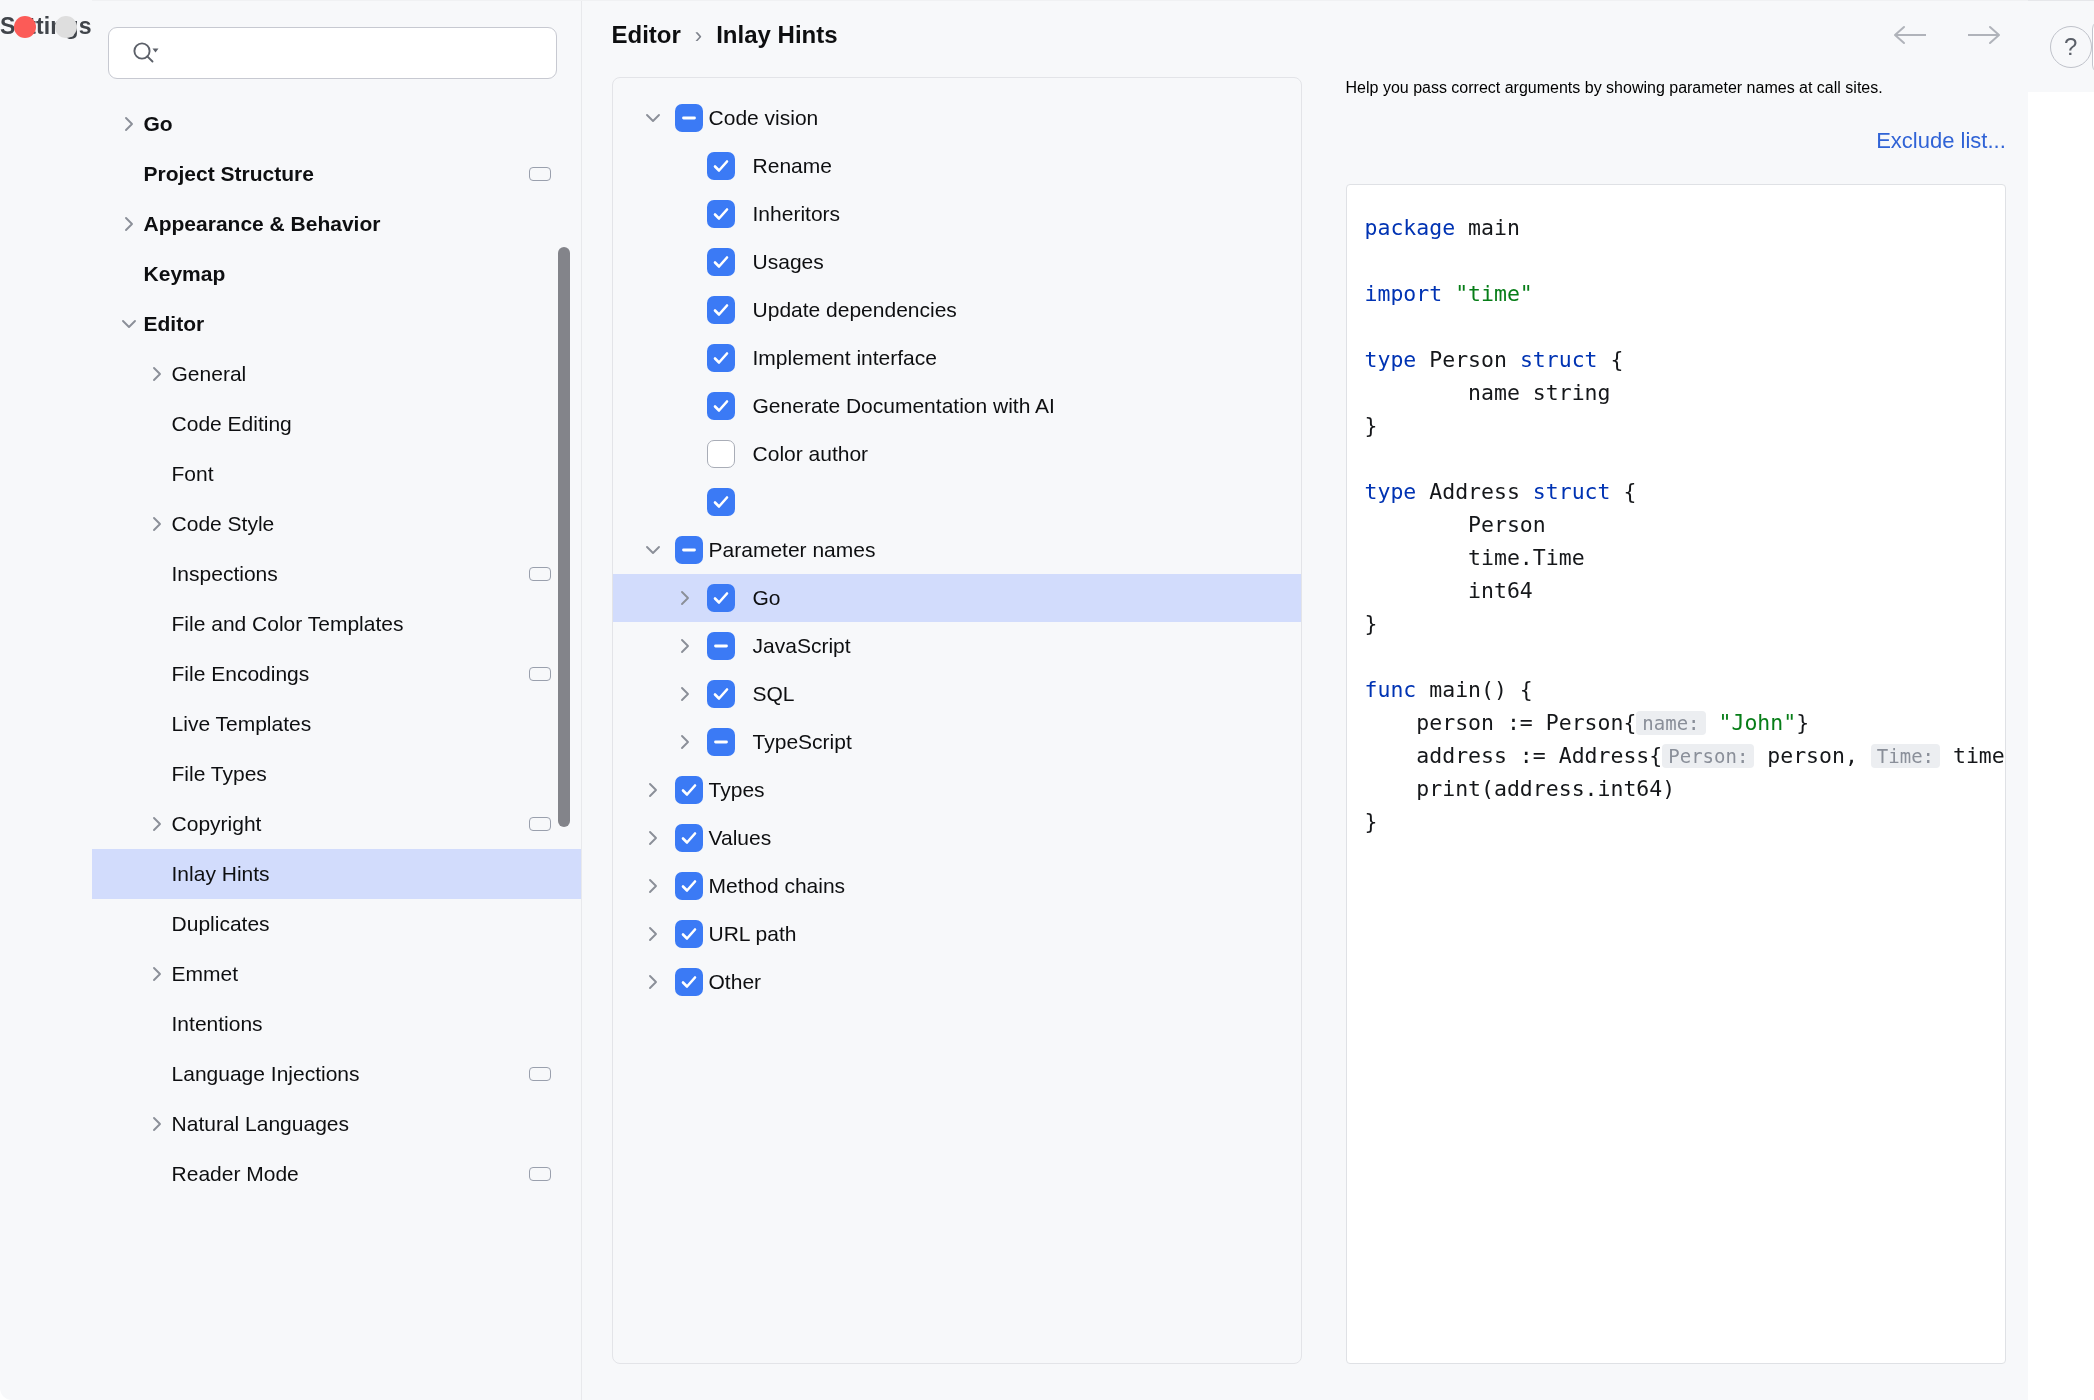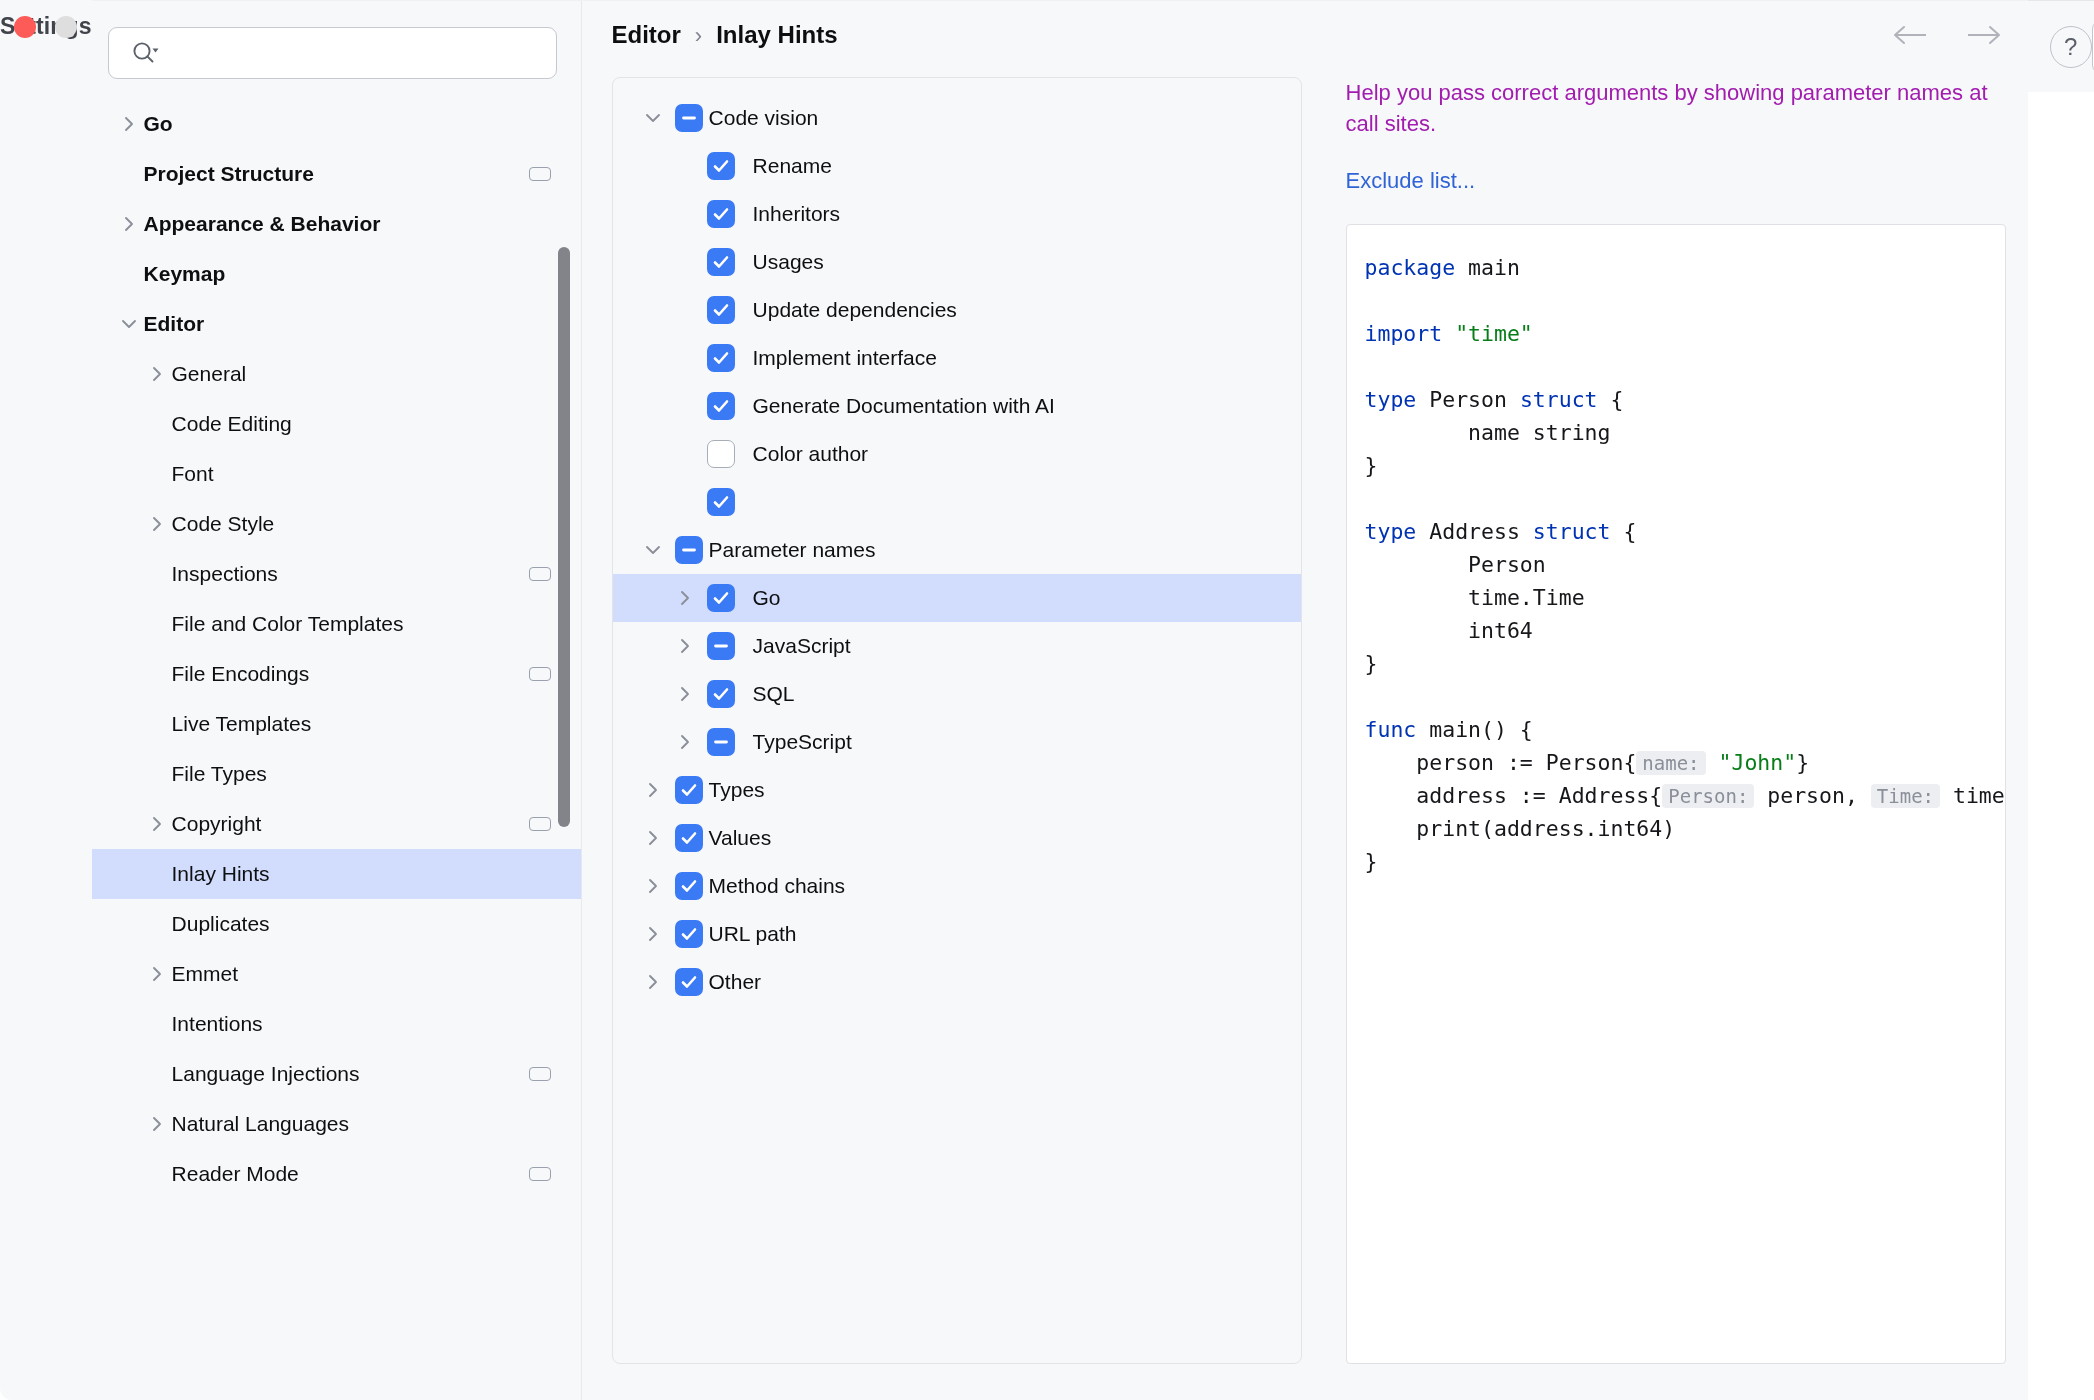--- a/index.html
+++ b/index.html
@@ -233,31 +233,32 @@
 
   
   #preview {
     flex: 1 1 auto;
     min-width: 0;
     padding: 0 0 36px 44px;
     display: flex;
     flex-direction: column;
   }
   #desc {
-    font-size: 22px;
+    font-size: 16px;
     line-height: 1.43;
-    color: #a21caf;
+    color: #000000;
     max-width: 840px;
   }
   #exclude {
     margin-top: 28px;
     font-size: 22px;
     color: #3063d6;
     cursor: pointer;
     display: inline-block;
+    text-align: right;
   }
   #code {
     margin-top: 30px;
     flex: 1 1 auto;
     background: #ffffff;
     border: 1px solid #dfe1e5;
     border-radius: 4px;
     overflow: hidden;
     padding: 26px 0 26px 18px;
     font-family: "DejaVu Sans Mono", monospace;

